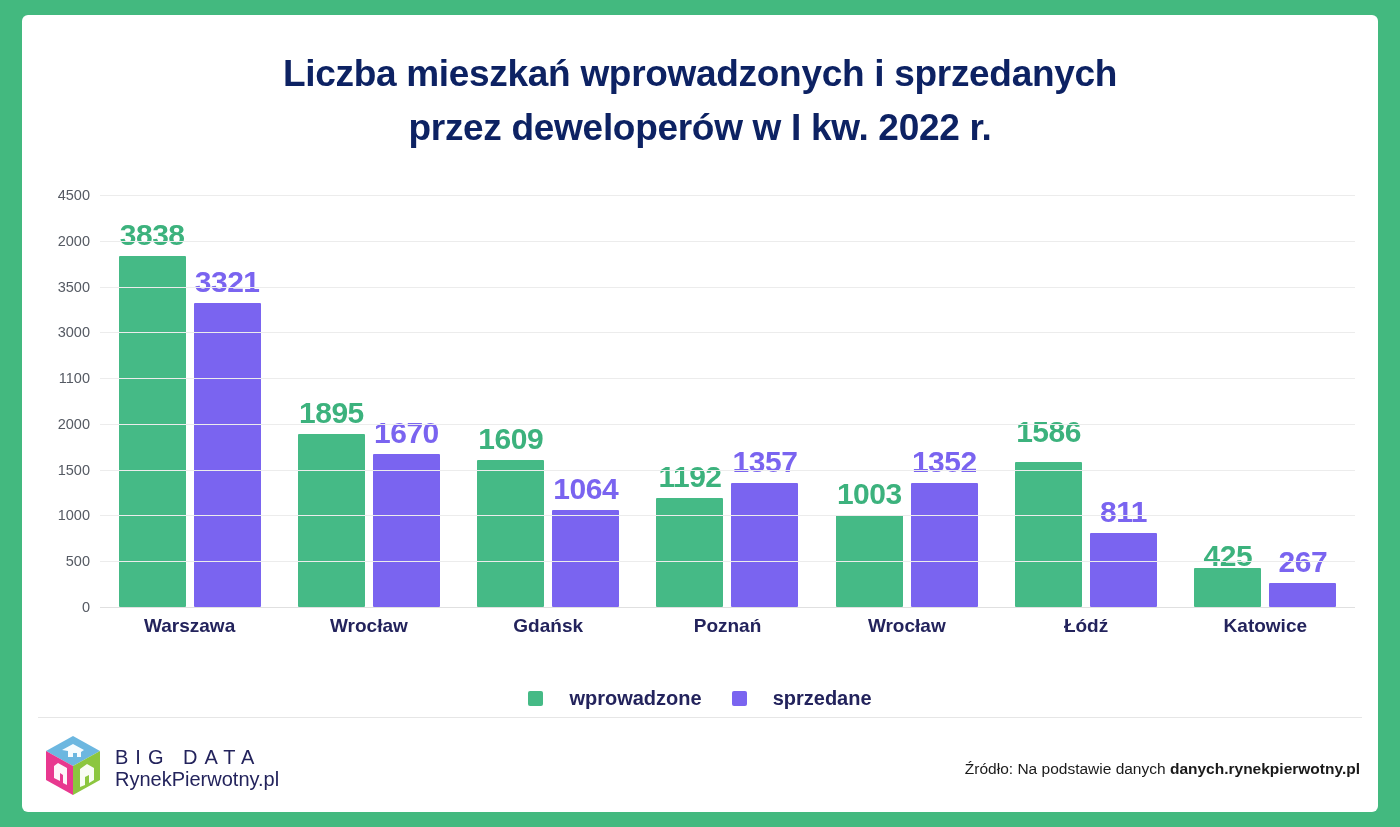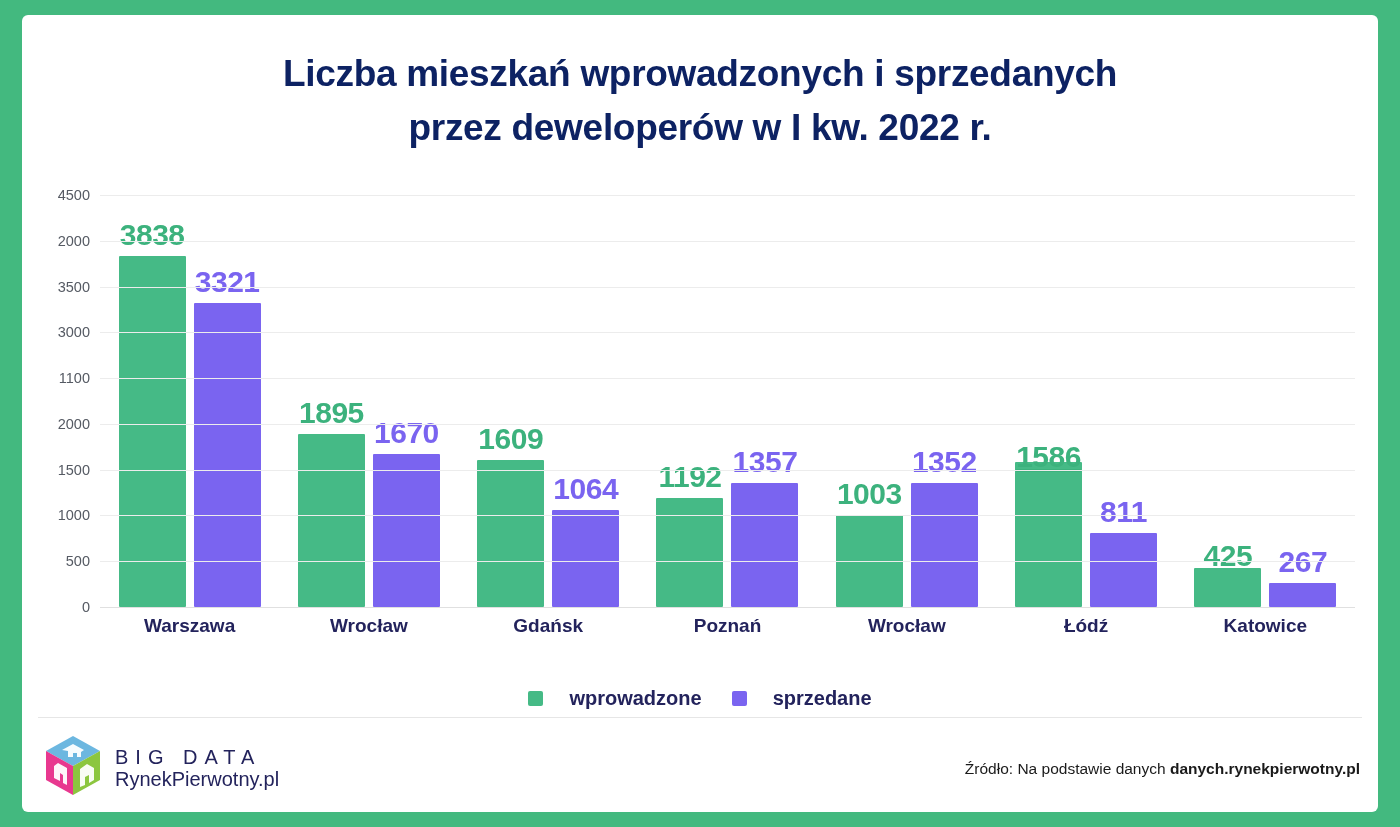--- a/index.html
+++ b/index.html
@@ -291,21 +291,21 @@
               <div class="bar-label s0" style="bottom: 95.8302px;">1003</div>
             </div>
             <div class="bar-slot">
               <div class="bar s1" style="height: 123.783px;"></div>
               <div class="bar-label s1" style="bottom: 127.783px;">1352</div>
             </div>
           </div>
           <div class="group">
             <div class="bar-slot">
               <div class="bar s0" style="height: 145.207px;"></div>
-              <div class="bar-label s0" style="bottom: 133px; text-decoration: underline;">1586</div>
+              <div class="bar-label s0" style="bottom: 158px;">1586</div>
             </div>
             <div class="bar-slot">
               <div class="bar s1" style="height: 74.2516px;"></div>
               <div class="bar-label s1" style="bottom: 78.2516px;">811</div>
             </div>
           </div>
           <div class="group">
             <div class="bar-slot">
               <div class="bar s0" style="height: 38.9111px;"></div>
               <div class="bar-label s0" style="bottom: 34px;">425</div>

